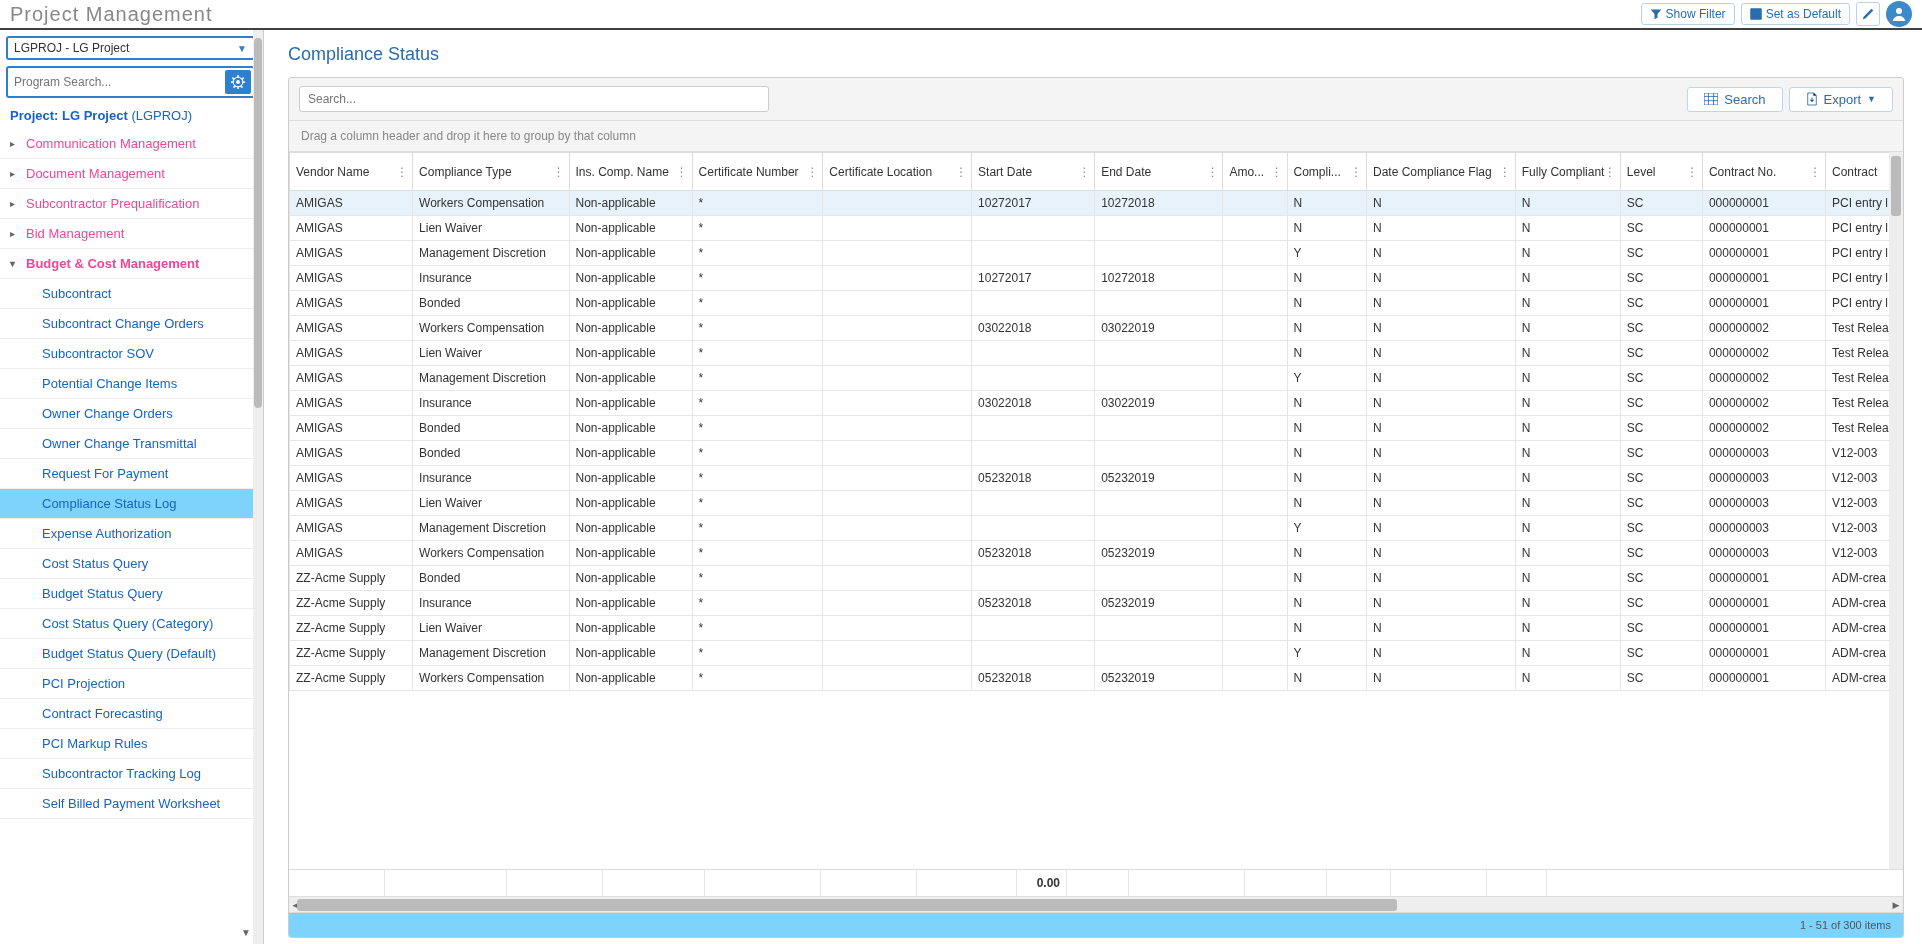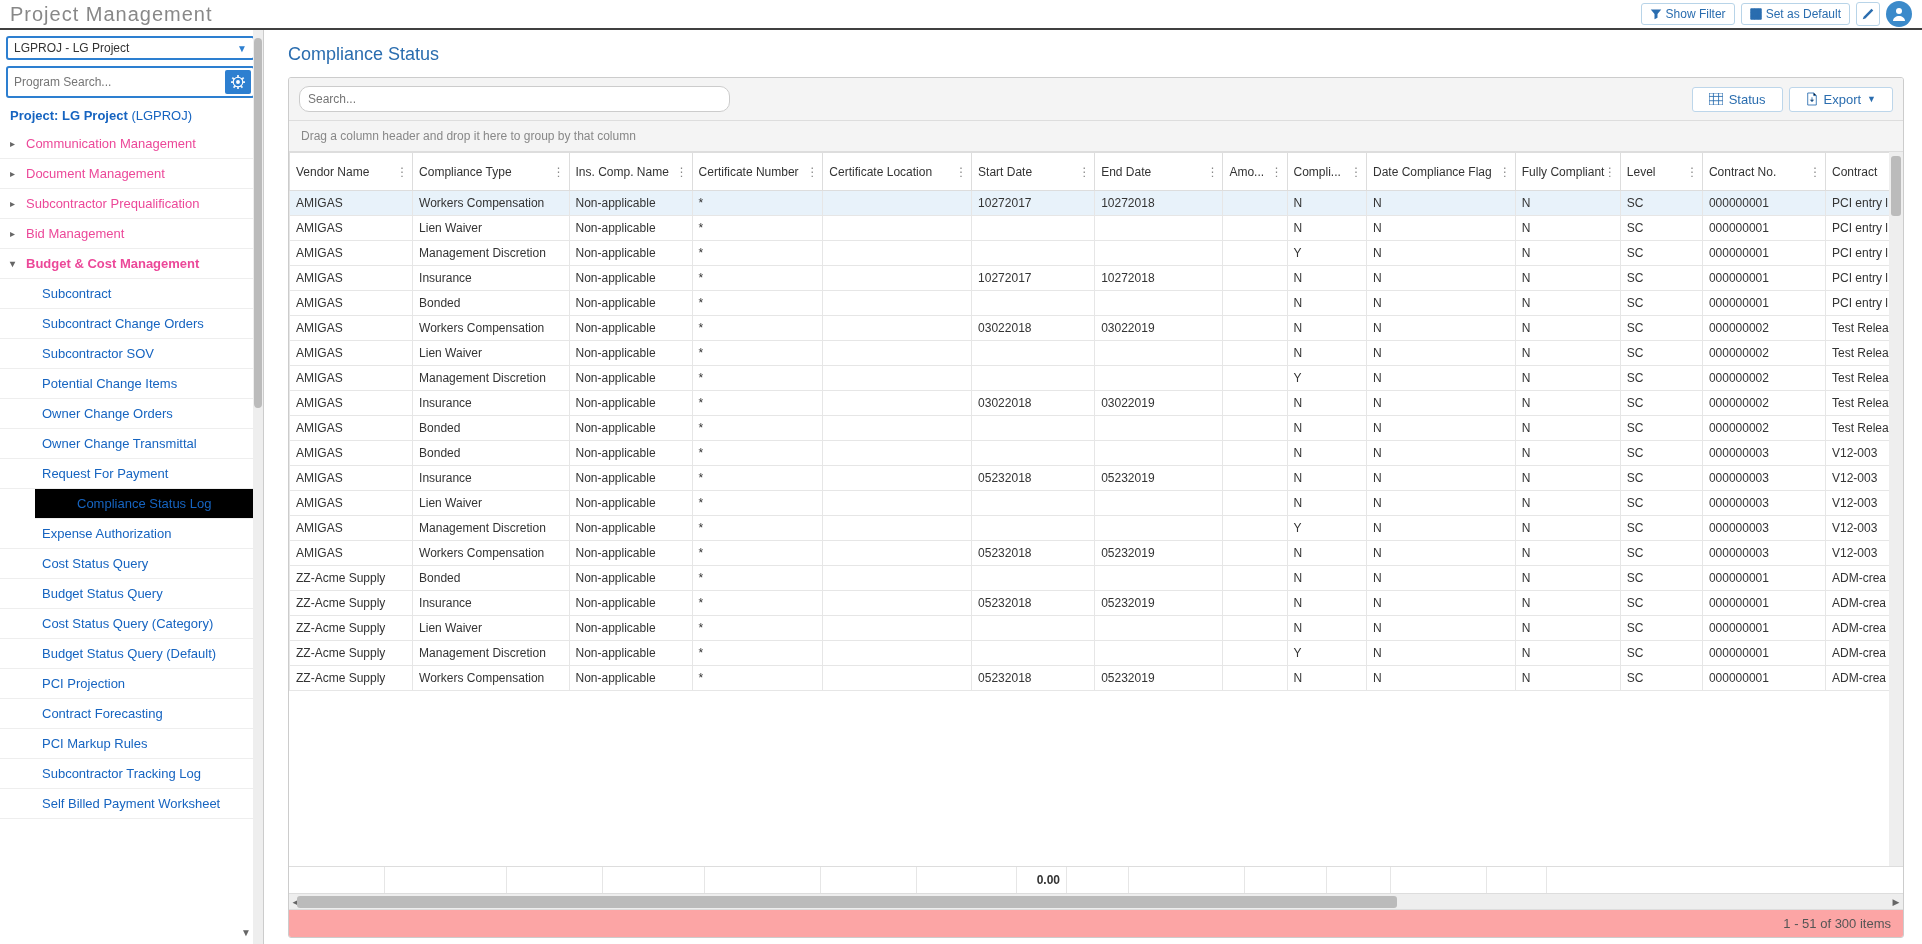--- a/index.html
+++ b/index.html
@@ -22,44 +22,44 @@
 .search-input { flex: 1; border: none; outline: none; font-size: 12px; padding: 3px 4px; }
 .gear-btn { width: 26px; height: 24px; background: #2d7fd0; color: #fff; border: none; border-radius: 2px; cursor: pointer; display: inline-flex; align-items: center; justify-content: center; }
 .project-line { padding: 6px 10px; color: #1664c0; font-size: 13px; }
 .project-line .code { color: #1664c0; }
 .nav { flex: 1; overflow: hidden; }
 .nav-item { display: flex; align-items: center; padding: 7px 10px; color: #ec4899; font-size: 13px; border-bottom: 1px solid #eee; cursor: pointer; gap: 6px; }
 .nav-item.collapsed::before { content: "▸"; font-size: 10px; color: #666; width: 10px; }
 .nav-item.expanded::before { content: "▾"; font-size: 10px; color: #666; width: 10px; }
 .nav-item.expanded, .nav-item.bold { font-weight: bold; }
 .nav-sub { padding: 7px 10px 7px 42px; color: #1664c0; font-size: 13px; border-bottom: 1px solid #eee; cursor: pointer; }
-.nav-sub.active { background: #000000; margin-left: 35px; }
+.nav-sub.active { background: #7dd3fc; }
 .indicator { position: absolute; bottom: 6px; right: 12px; color: #666; font-size: 10px; }
 .content { flex: 1; padding: 14px 18px 6px 24px; display: flex; flex-direction: column; overflow: hidden; }
 .page-title { font-size: 18px; color: #2a6daf; margin-bottom: 12px; font-weight: 500; }
 .grid-wrap { border: 1px solid #ccc; border-radius: 3px; flex: 1; display: flex; flex-direction: column; overflow: hidden; background: #fff; }
 .grid-toolbar { display: flex; align-items: center; justify-content: space-between; padding: 8px 10px; background: #f4f4f4; border-bottom: 1px solid #ddd; gap: 8px; }
-.grid-search { width: 431px; padding: 5px 8px; border: 1px solid #ccc; border-radius: 10px; font-size: 12px; }
+.grid-search { width: 470px; padding: 5px 8px; border: 1px solid #ccc; border-radius: 3px; font-size: 12px; }
 .grid-toolbar-right { display: flex; gap: 6px; }
 .grid-btn { display: inline-flex; align-items: center; gap: 6px; border: 1px solid #bdd6ea; background: #fff; color: #2a6daf; padding: 4px 16px; font-size: 13px; cursor: pointer; border-radius: 3px; }
 .group-bar { padding: 8px 12px; background: #f4f4f4; color: #888; font-size: 12px; border-bottom: 1px solid #ddd; }
 .grid-body-wrap { flex: 1; position: relative; overflow: hidden; }
 .grid-table { width: 100%; border-collapse: collapse; table-layout: fixed; }
 .grid-header th { background: #fff; border: 1px solid #ddd; padding: 6px 6px; text-align: left; font-weight: normal; font-size: 12px; color: #333; position: relative; vertical-align: middle; height: 38px; }
 .grid-header th .menu-dots { position: absolute; right: 4px; top: 50%; transform: translateY(-50%); color: #888; font-size: 12px; cursor: pointer; }
 .grid-row td { border: 1px solid #e6e6e6; padding: 5px 6px; font-size: 12px; color: #333; white-space: nowrap; overflow: hidden; text-overflow: ellipsis; height: 24px; }
 .grid-row.selected td { background: #e8f2fa; }
 .grid-footer { display: flex; border-top: 1px solid #ddd; }
 .grid-footer .fcell { border-right: 1px solid #e6e6e6; padding: 6px; font-size: 12px; height: 26px; }
 .hscroll { height: 16px; background: #eee; position: relative; border-top: 1px solid #ddd; }
 .hscroll-thumb { position: absolute; top: 2px; height: 12px; left: 8px; width: 1100px; background: #bbb; border-radius: 3px; }
 .hscroll-arrow { position: absolute; top: 2px; width: 14px; height: 12px; display: flex; align-items: center; justify-content: center; color: #666; font-size: 9px; }
 .hscroll-arrow.left { left: 0; }
 .hscroll-arrow.right { right: 0; }
-.pager { padding: 6px 12px; text-align: right; background: #fca5a5; border-top: 1px solid #ddd; font-size: 13px; color: #555; }
+.pager { padding: 6px 12px; text-align: right; background: #7dd3fc; border-top: 1px solid #ddd; font-size: 11px; color: #555; }
 .vscroll { position: absolute; right: 0; top: 0; bottom: 0; width: 14px; background: #eee; }
 .vscroll-thumb { position: absolute; left: 2px; top: 4px; width: 10px; height: 60px; background: #bbb; border-radius: 3px; }
 svg { display: block; }
 </style>
 </head>
 <body>
 
 <div class="app">
   <div class="topbar">
     <div class="app-title">Project Management</div>
@@ -170,21 +170,21 @@
         <div class="grid-toolbar">
           <input class="grid-search" placeholder="Search..." style="">
           <div class="grid-toolbar-right">
             <button class="grid-btn">
               <span>
                 <svg width="14" height="12" viewBox="0 0 16 14">
                     <rect x="0" y="0" width="16" height="14" fill="none" stroke="#2a6daf"></rect>
                     <path stroke="#2a6daf" d="M0 4h16M0 9h16M5 0v14M11 0v14"></path>
                   </svg>
               </span>
-              <span>Status</span>
+              <span>Search</span>
             </button>
             <button class="grid-btn">
               <span>
                 <svg width="12" height="14" viewBox="0 0 14 16">
                     <path fill="none" stroke="#2a6daf" d="M2 1h7l3 3v11H2z"></path>
                     <path stroke="#2a6daf" d="M9 1v3h3"></path>
                     <path stroke="#2a6daf" d="M7 6v5M5 9l2 2 2-2"></path>
                   </svg>
               </span>
               <span>Export</span>

